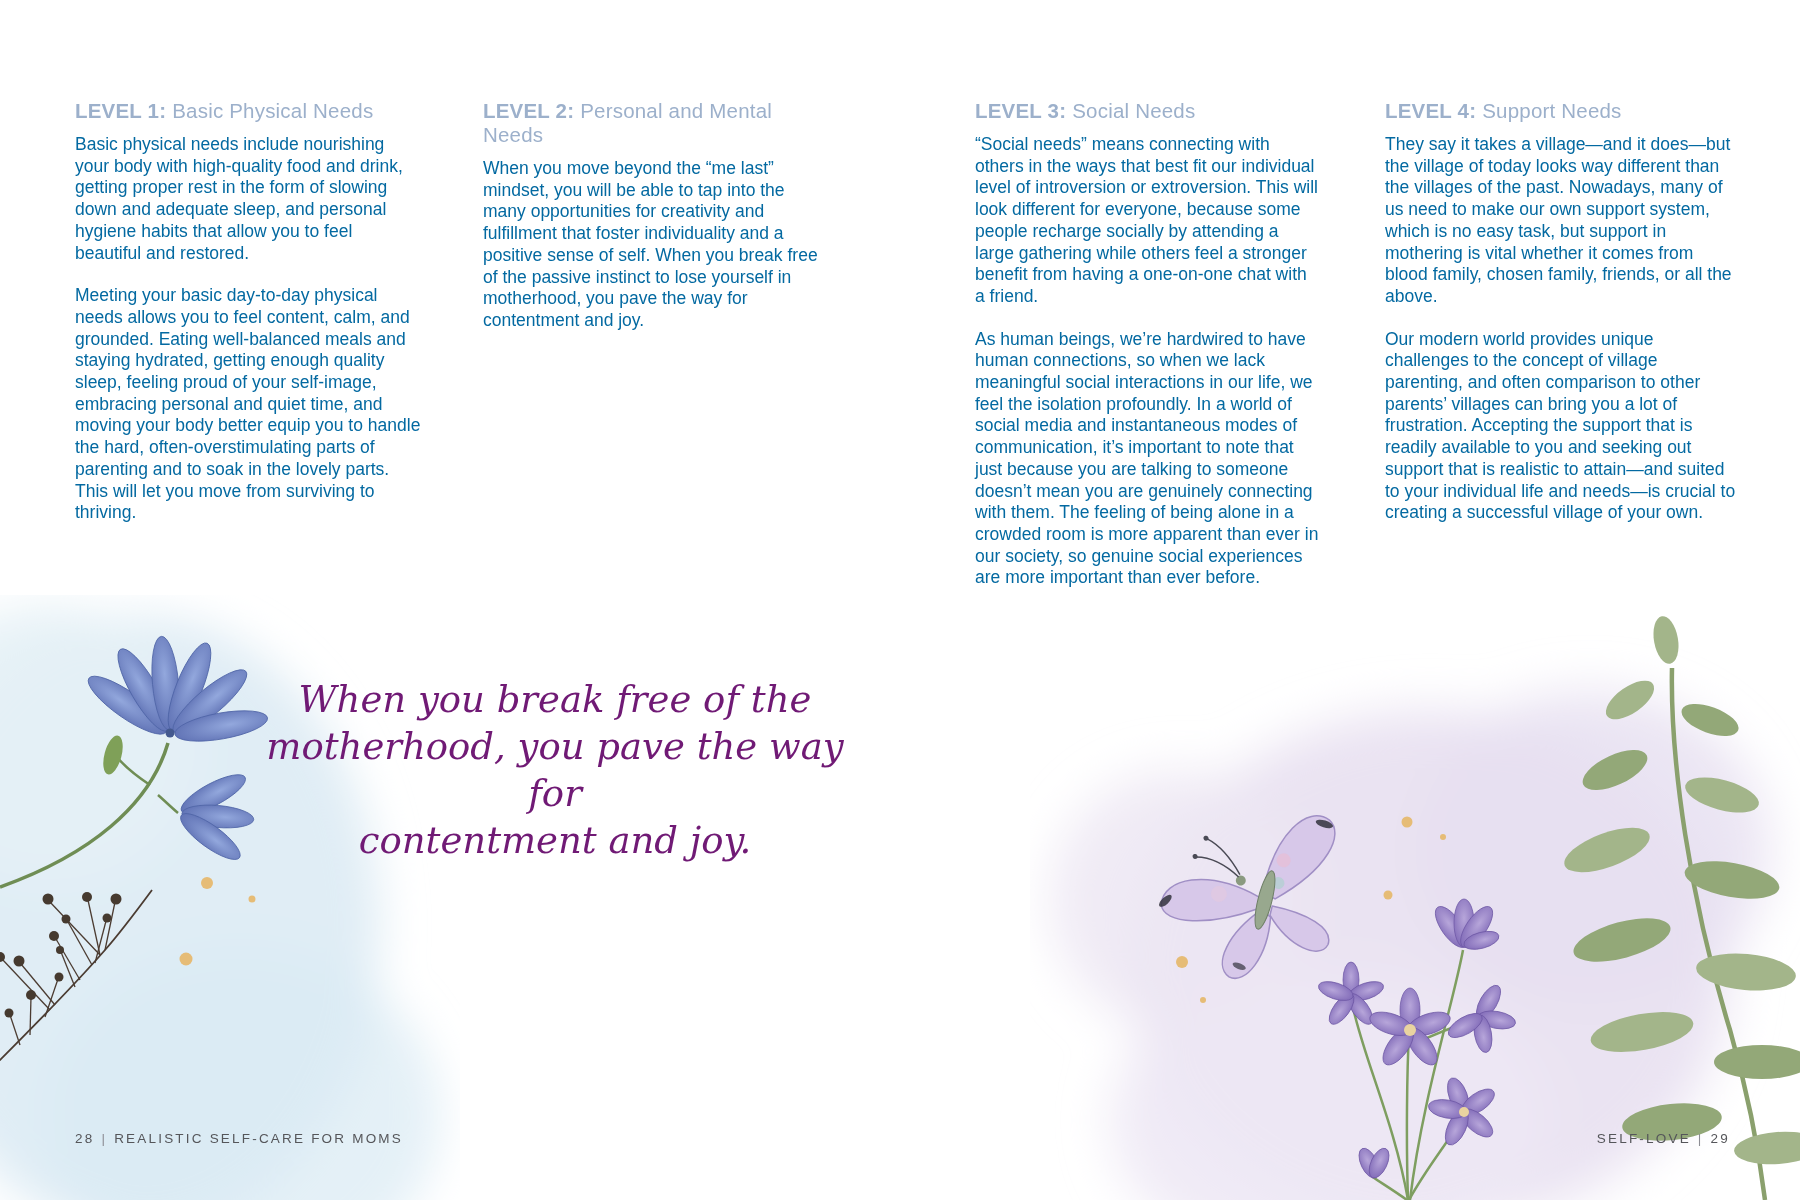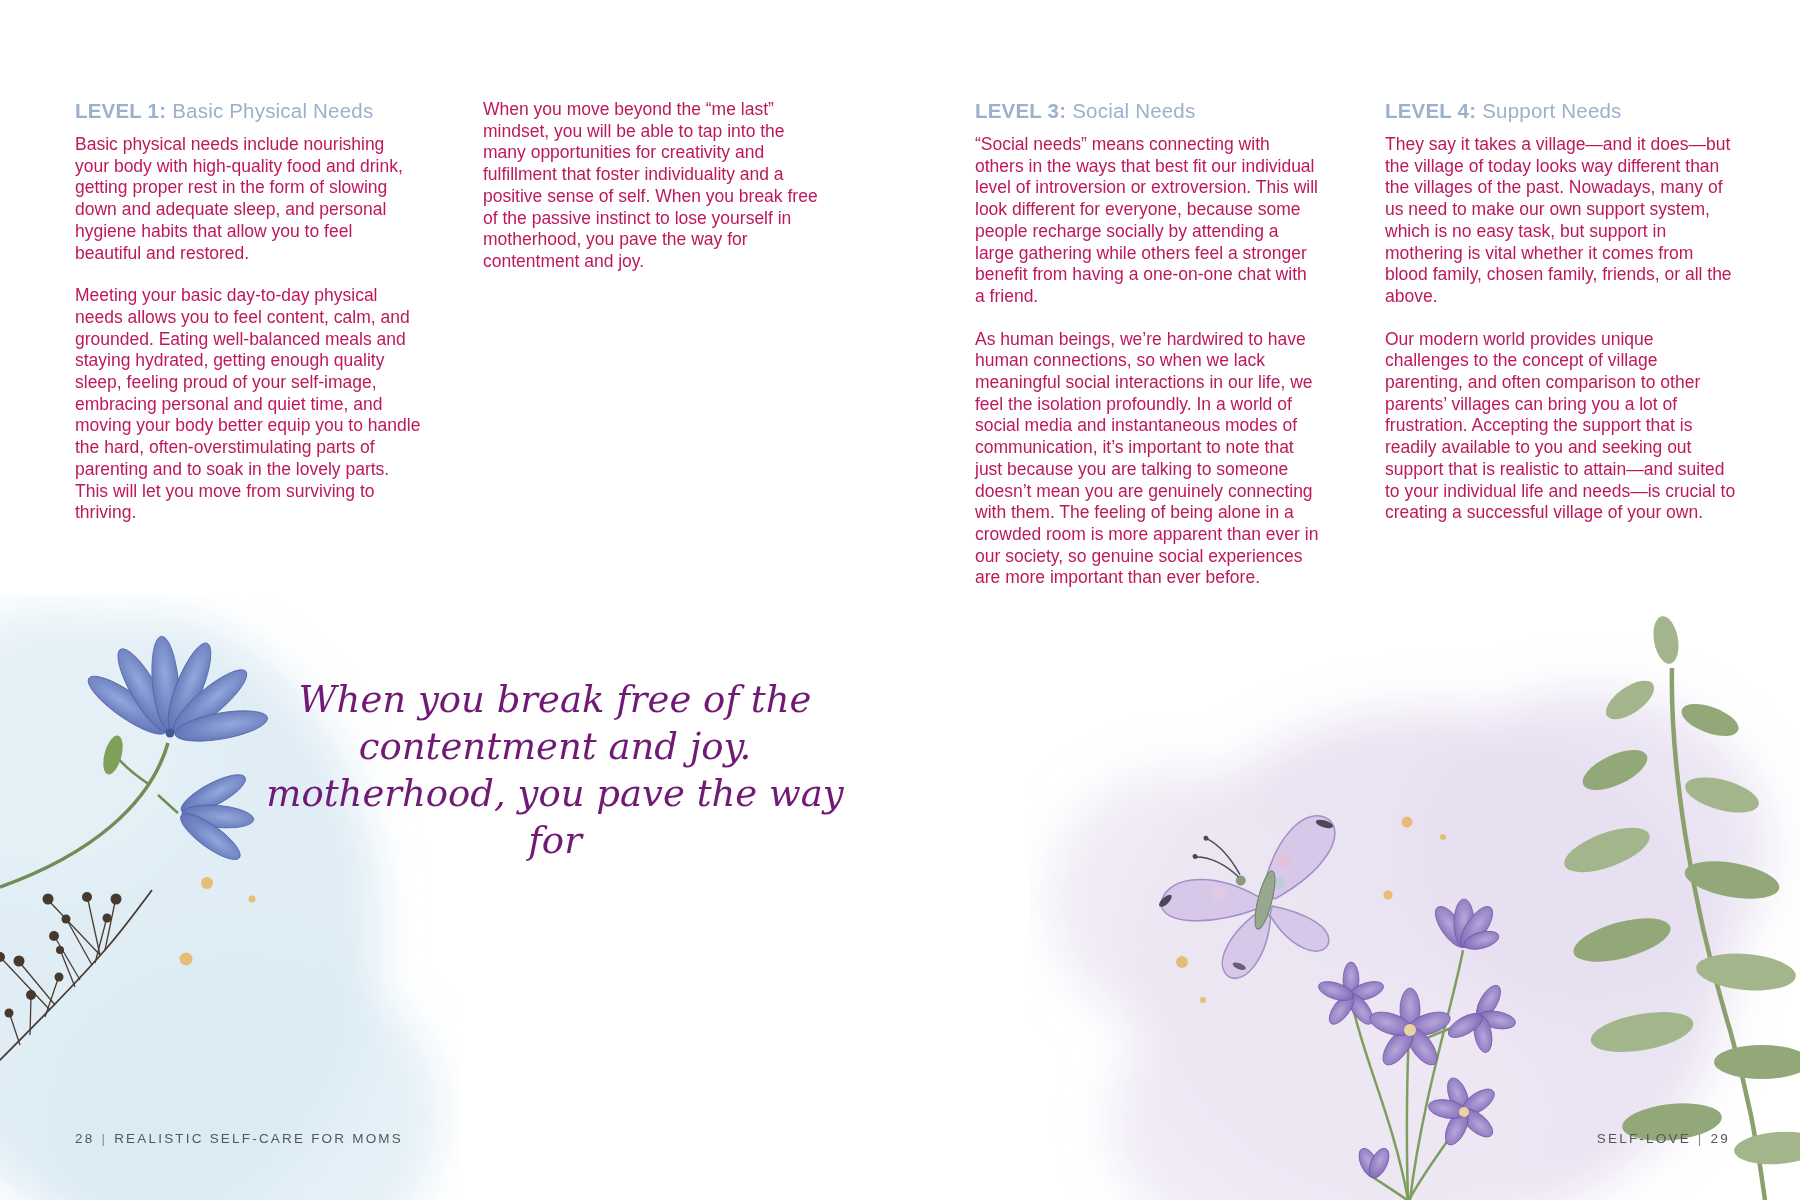--- a/index.html
+++ b/index.html
@@ -6,21 +6,21 @@
   #page{position:relative;width:1800px;height:1200px;background:#ffffff;overflow:hidden;
         font-family:"Liberation Sans",sans-serif;}
   
   .col{position:absolute;top:99px;width:348px;z-index:2;}
   #col1{left:75px}
   #col2{left:483px}
   #col3{left:975px;width:346px}
   #col4{left:1385px;width:352px}
   .col h2{margin:0 0 11px 0;font-size:20.5px;font-weight:400;color:#9cb0cb;letter-spacing:.2px;}
   .col h2 .lvl{font-weight:700;margin-right:6px;text-align:center;}
-  .col p{margin:0 0 21px 0;font-size:17.5px;line-height:21.7px;color:#be185d;}
+  .col p{margin:0 0 21px 0;font-size:17.5px;line-height:21.7px;color:#0369a1;}
   
   .quote{position:absolute;left:255px;top:676px;width:600px;text-align:center;z-index:2;
          font-family:"DejaVu Serif",serif;font-style:italic;font-size:37px;line-height:47px;
          color:#701a75;}
   .quote span{display:block;}
   
   .footer{position:absolute;bottom:54px;font-size:13.5px;letter-spacing:2.2px;color:#55565a;z-index:3;text-align:right;}
   #footer-left{left:75px;}
   #footer-right{right:70px;}
   .footer .sep{color:#8d8d94;margin:0 7px;}
@@ -230,39 +230,40 @@
     </g>
   </svg>
 
   <section class="col" id="col1">
     <h2><span class="lvl">LEVEL 1:</span><span class="ttl">Basic Physical Needs</span></h2>
     <p>Basic physical needs include nourishing your body with high-quality food and drink, getting proper rest in the form of slowing down and adequate sleep, and personal hygiene habits that allow you to feel beautiful and restored.</p>
     <p>Meeting your basic day-to-day physical needs allows you to feel content, calm, and grounded. Eating well-balanced meals and staying hydrated, getting enough quality sleep, feeling proud of your self-image, embracing personal and quiet time, and moving your body better equip you to handle the hard, often-overstimulating parts of parenting and to soak in the lovely parts. This will let you move from surviving to thriving.</p>
   </section>
 
   <section class="col" id="col2">
+    <h2><span class="lvl">LEVEL 2:</span><span class="ttl">Personal and Mental Needs</span></h2>
     <p>When you move beyond the “me last” mindset, you will be able to tap into the many opportunities for creativity and fulfillment that foster individuality and a positive sense of self. When you break free of the passive instinct to lose yourself in motherhood, you pave the way for contentment and joy.</p>
   </section>
 
   <section class="col" id="col3">
     <h2><span class="lvl">LEVEL 3:</span><span class="ttl">Social Needs</span></h2>
     <p>“Social needs” means connecting with others in the ways that best fit our individual level of introversion or extroversion. This will look different for everyone, because some people recharge socially by attending a large gathering while others feel a stronger benefit from having a one-on-one chat with a friend.</p>
     <p>As human beings, we’re hardwired to have human connections, so when we lack meaningful social interactions in our life, we feel the isolation profoundly. In a world of social media and instantaneous modes of communication, it’s important to note that just because you are talking to someone doesn’t mean you are genuinely connecting with them. The feeling of being alone in a crowded room is more apparent than ever in our society, so genuine social experiences are more important than ever before.</p>
   </section>
 
   <section class="col" id="col4">
     <h2><span class="lvl">LEVEL 4:</span><span class="ttl">Support Needs</span></h2>
     <p>They say it takes a village—and it does—but the village of today looks way different than the villages of the past. Nowadays, many of us need to make our own support system, which is no easy task, but support in mothering is vital whether it comes from blood family, chosen family, friends, or all the above.</p>
     <p>Our modern world provides unique challenges to the concept of village parenting, and often comparison to other parents’ villages can bring you a lot of frustration. Accepting the support that is readily available to you and seeking out support that is realistic to attain—and suited to your individual life and needs—is crucial to creating a successful village of your own.</p>
   </section>
 
   <div class="quote">
     <span>When you break free of the</span>
+    <span>motherhood, you pave the way for</span>
     <span>contentment and joy.</span>
-    <span>motherhood, you pave the way for</span>
   </div>
 
   <div class="footer" id="footer-left">
     <span>28</span><span class="sep">|</span><span>REALISTIC SELF-CARE FOR MOMS</span>
   </div>
   <div class="footer" id="footer-right">
     <span>SELF-LOVE</span><span class="sep">|</span><span>29</span>
   </div>
 
 </div>

